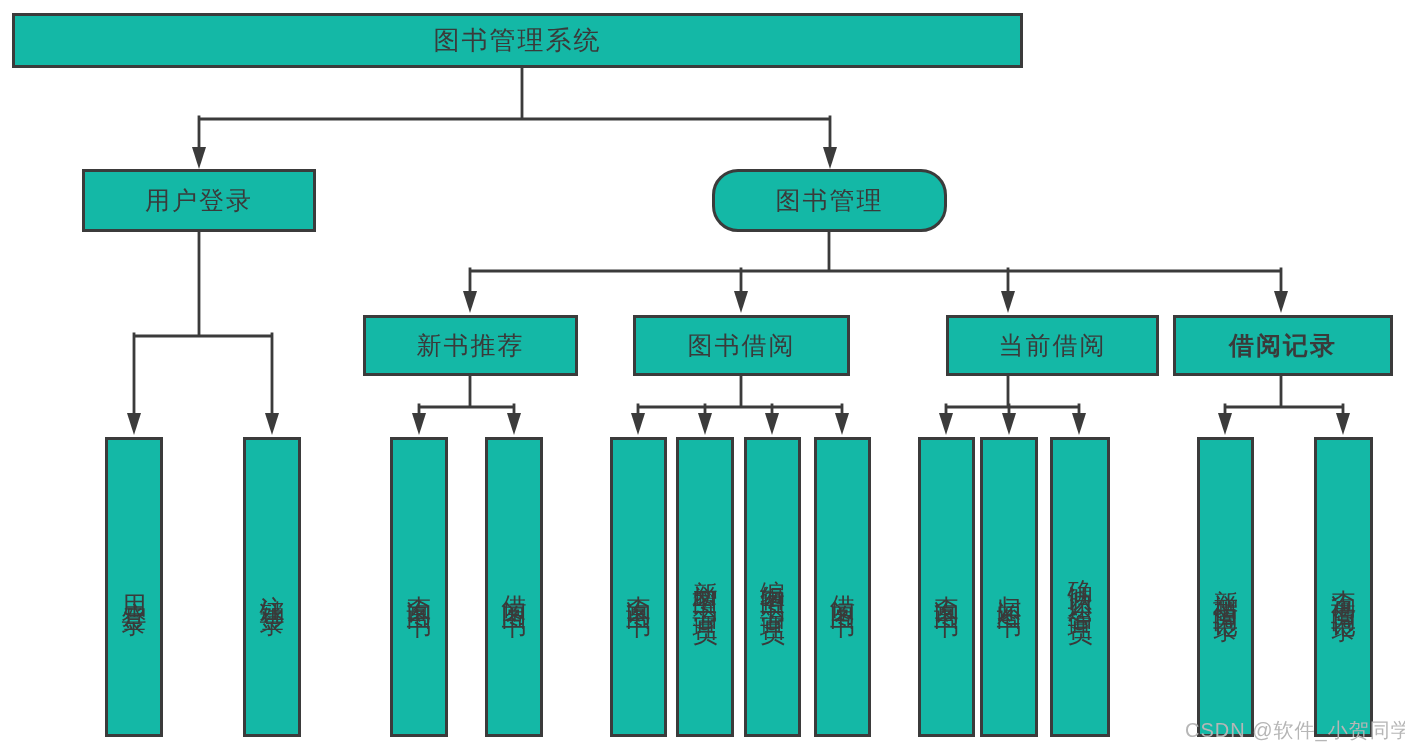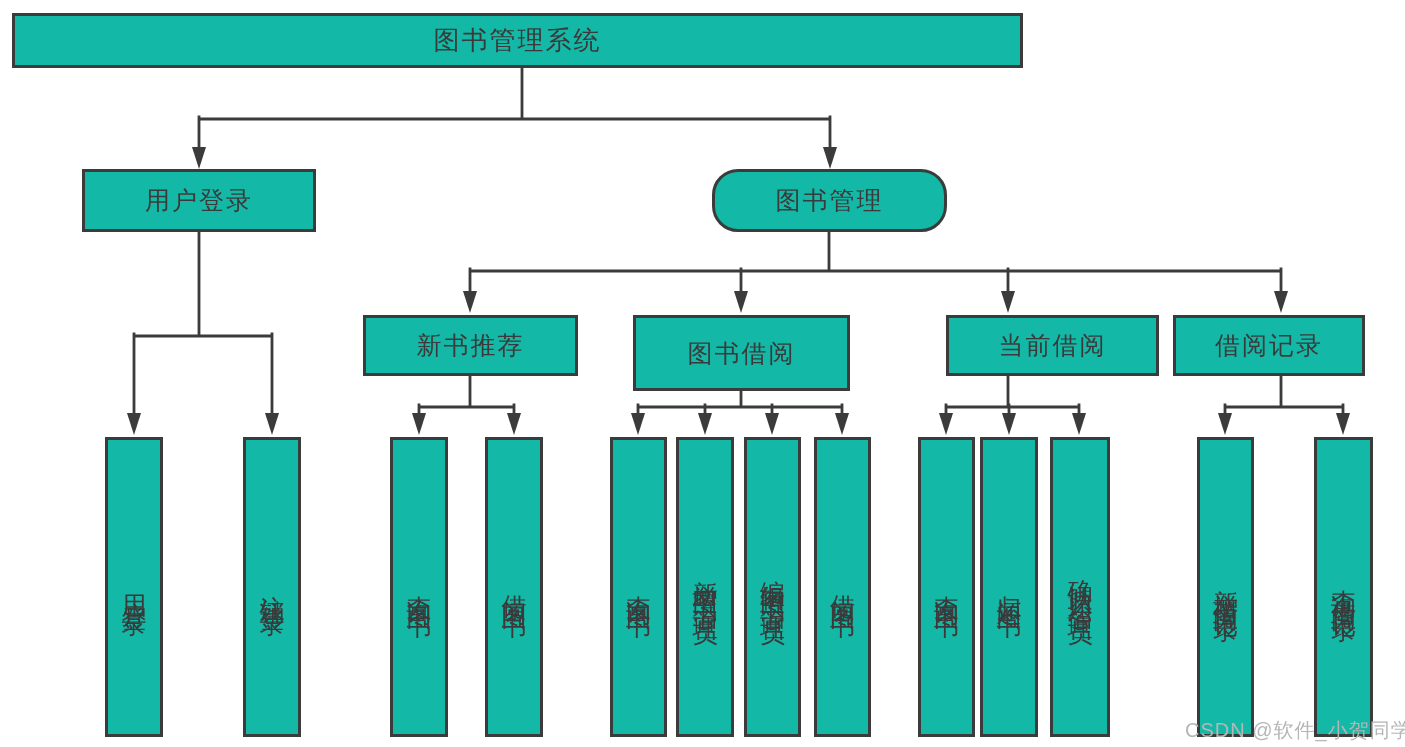--- a/index.html
+++ b/index.html
@@ -37,23 +37,23 @@
     text-orientation:mixed;
     font-size:25px;
     letter-spacing:6px;
     line-height:1;
   }
   
   .n-root{left:12px;top:13px;width:1011px;height:55px;}
   .n-user-login{left:82px;top:169px;width:234px;height:63px;}
   .n-book-mgmt{left:712px;top:169px;width:235px;height:63px;border-radius:26px;}
   .n-new-book-rec{left:363px;top:315px;width:215px;height:61px;}
-  .n-book-borrow{left:633px;top:315px;width:217px;height:76px;}
+  .n-book-borrow{left:633px;top:315px;width:217px;height:61px;}
   .n-current-borrow{left:902px;top:315px;width:213px;height:61px;margin-left:44px;}
-  .n-borrow-record{left:1173px;top:315px;width:192px;height:61px;}
+  .n-borrow-record{left:1173px;top:315px;width:220px;height:61px;font-weight:bold;}
   .leaf{top:437px;height:300px;}
   .n-leaf-user-login{left:105px;width:58px;}
   .n-leaf-logout{left:243px;width:58px;}
   .n-leaf-rec-query{left:390px;width:58px;}
   .n-leaf-rec-borrow{left:485px;width:58px;}
   .n-leaf-bb-query{left:610px;width:57px;}
   .n-leaf-bb-add{left:676px;width:58px;}
   .n-leaf-bb-edit{left:744px;width:57px;}
   .n-leaf-bb-borrow{left:814px;width:57px;}
   .n-leaf-cb-query{left:918px;width:57px;}

